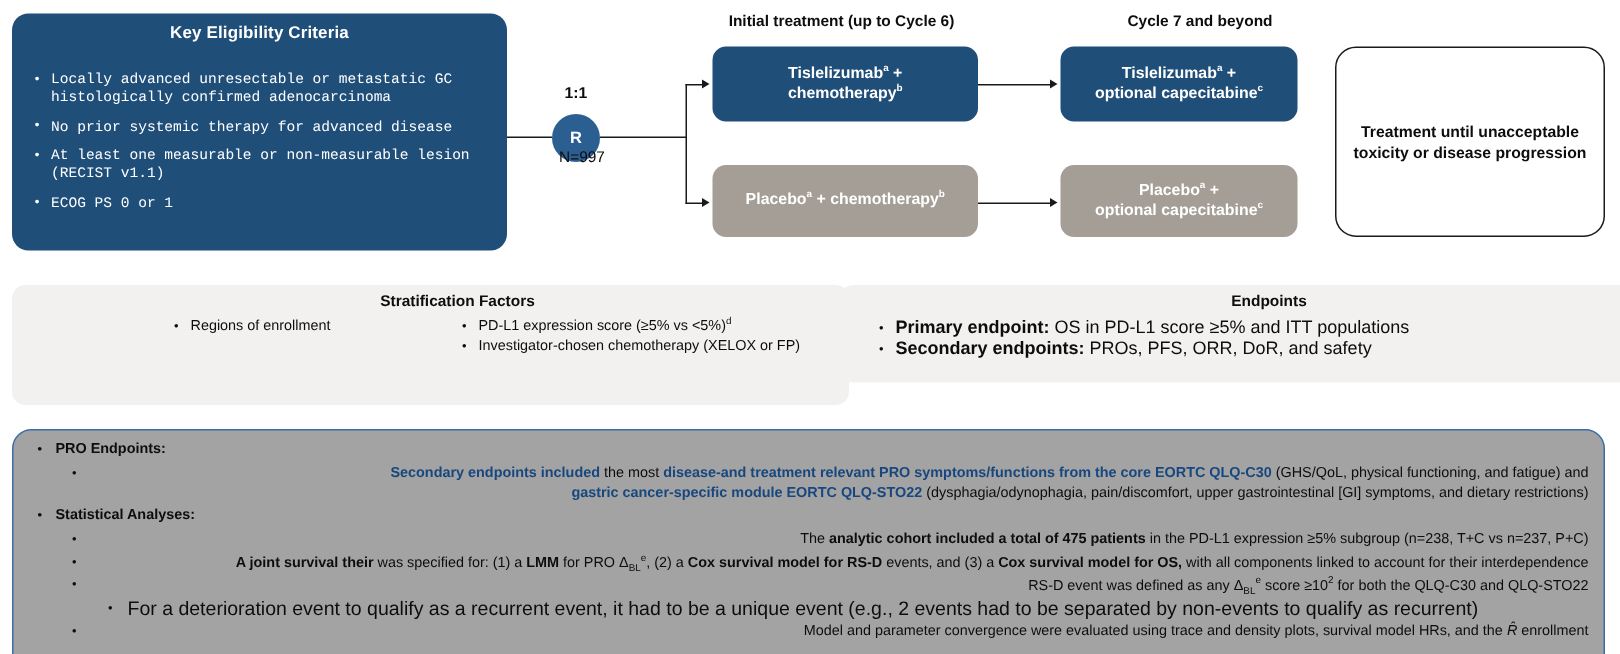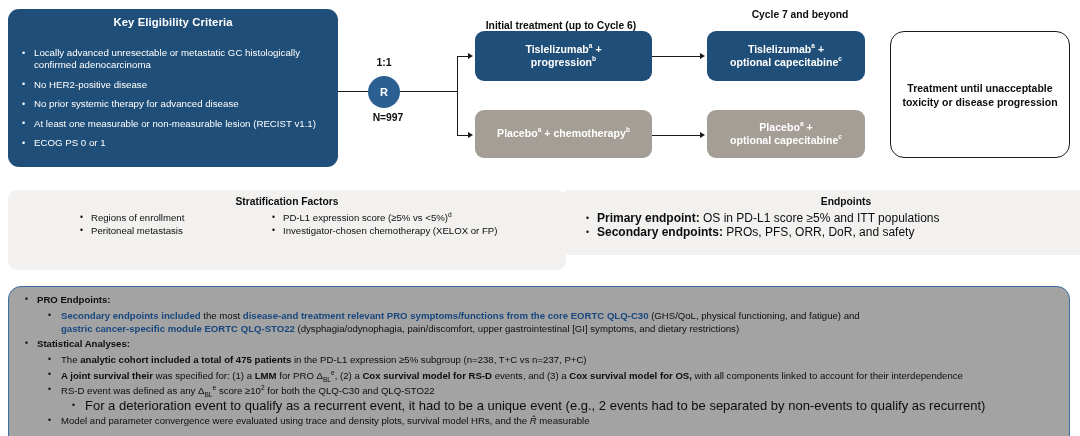--- a/index.html
+++ b/index.html
@@ -35,20 +35,21 @@
     letter-spacing: .1px;
     margin-bottom: 19px;
   }
   .elig-list { list-style: none; margin: 0; padding: 0; }
   .elig-list li {
     position: relative;
     font-size: 9.7px;
     line-height: 12.1px;
     padding-left: 16px;
     margin-bottom: 7.5px;
+    font-family: Liberation Mono, monospace;
   }
   .elig-list li::before {
     content: "\2022";
     position: absolute;
     left: 4px; top: -0.5px;
     font-size: 9px;
     color: #ffffff;
   }
 
   
@@ -68,35 +69,35 @@
     background: #2b5f92;
     color: #ffffff;
     font-size: 11px;
     font-weight: bold;
     display: flex;
     align-items: center;
     justify-content: center;
   }
   .n-label {
     position: absolute;
-    left: 360px; top: 112px;
+    left: 360px; top: 100px;
     width: 56px;
     text-align: center;
     font-size: 10.3px;
-    font-weight: bold;
+    font-weight: normal;
   }
 
   
   .col-head {
     position: absolute;
     font-size: 10.3px;
     font-weight: bold;
     text-align: center;
   }
-  .col-head.initial { left: 455px; top: 20px; width: 212px; }
+  .col-head.initial { left: 455px; top: 9px; width: 212px; }
   .col-head.cycle7  { left: 700px; top: 9px; width: 200px; }
 
   
   .tx-box {
     position: absolute;
     border-radius: 9px;
     box-sizing: border-box;
     display: flex;
     align-items: center;
     justify-content: center;
@@ -145,21 +146,21 @@
     border-left: 5.5px solid #1a1a1a;
   }
 
   
   .panel {
     position: absolute;
     background: #f2f1ef;
     border-radius: 9px;
     box-sizing: border-box;
   }
-  .panel-strat { left: 8px; top: 190px; width: 558px; height: 80px; }
+  .panel-strat { left: 8px; top: 190px; width: 558px; height: 80px; padding-left: 36px; }
   .panel-end   { left: 560px; top: 190px; width: 572px; height: 65px; }
   .panel-title {
     text-align: center;
     font-size: 10.3px;
     font-weight: bold;
     margin-top: 6px;
     margin-bottom: 4px;
   }
   .strat-cols { display: flex; padding: 0 14px; }
   .strat-col { }
@@ -205,20 +206,21 @@
   .lvl1::before {
     content: "\2022";
     position: absolute; left: 6px; top: -0.5px; font-size: 8.6px;
   }
   .lvl2 {
     position: relative;
     font-size: 9.6px;
     line-height: 13.2px;
     padding-left: 42px;
     margin-bottom: 2px;
+    text-align: right;
   }
   .lvl2::before {
     content: "\2022";
     position: absolute; left: 29px; top: -0.5px; font-size: 8.6px;
   }
   .lvl3 {
     position: relative;
     font-size: 13px;
     line-height: 13.2px;
     padding-left: 66px;
@@ -235,21 +237,20 @@
 </style>
 </head>
 <body>
 
 <div class="stage">
 
   <div class="elig-box">
     <div class="elig-title">Key Eligibility Criteria</div>
     <ul class="elig-list">
       <li>Locally advanced unresectable or metastatic GC histologically confirmed adenocarcinoma</li>
-      <li>No HER2-positive disease</li>
       <li>No prior systemic therapy for advanced disease</li>
       <li>At least one measurable or non-measurable lesion (RECIST v1.1)</li>
       <li>ECOG PS 0 or 1</li>
     </ul>
   </div>
 
   <div class="ln ln-h" style="left:338px; top:91px; width:30px;"></div>
 
   <div class="ratio-label">1:1</div>
   <div class="r-circle">R</div>
@@ -261,21 +262,21 @@
   <div class="arrow-r" style="left:468px; top:52.5px;"></div>
   <div class="ln ln-h" style="left:457px; top:135px; width:12px;"></div>
   <div class="arrow-r" style="left:468px; top:131.5px;"></div>
 
   <div class="col-head initial">Initial treatment (up to Cycle 6)</div>
   <div class="col-head cycle7">Cycle 7 and beyond</div>
 
   <div class="tx-box tx-blue tx-a">
     <div>
       <span>Tislelizumab</span><sup>a</sup><span> +</span><br>
-      <span>progression</span><sup>b</sup>
+      <span>chemotherapy</span><sup>b</sup>
     </div>
   </div>
 
   <div class="tx-box tx-taupe tx-b">
     <div>
       <span>Placebo</span><sup>a</sup><span> + chemotherapy</span><sup>b</sup>
     </div>
   </div>
 
   <div class="ln ln-h" style="left:652px; top:56px; width:49px;"></div>
@@ -303,21 +304,20 @@
       <span>toxicity or disease progression</span>
     </div>
   </div>
 
   <div class="panel panel-strat">
     <div class="panel-title">Stratification Factors</div>
     <div class="strat-cols">
       <div class="strat-col left">
         <ul class="mini-list">
           <li>Regions of enrollment</li>
-          <li>Peritoneal metastasis</li>
         </ul>
       </div>
       <div class="strat-col right">
         <ul class="mini-list">
           <li><span>PD-L1 expression score (≥5% vs &lt;5%)</span><sup>d</sup></li>
           <li>Investigator-chosen chemotherapy (XELOX or FP)</li>
         </ul>
       </div>
     </div>
   </div>
@@ -349,18 +349,18 @@
       <b class="strong">A joint survival their</b><span> was specified for: (1) a </span><b class="strong">LMM</b><span> for PRO Δ</span><sub>BL</sub><sup>e</sup><span>, (2) a </span><b class="strong">Cox survival model for RS-D</b><span> events, and (3) a </span><b class="strong">Cox survival model for OS,</b><span> with all components linked to account for their interdependence</span>
     </div>
 
     <div class="lvl2">
       <span>RS-D event was defined as any Δ</span><sub>BL</sub><sup>e</sup><span> score ≥10</span><sup>2</sup><span> for both the QLQ-C30 and QLQ-STO22</span>
     </div>
 
     <div class="lvl3">For a deterioration event to qualify as a recurrent event, it had to be a unique event (e.g., 2 events had to be separated by non-events to qualify as recurrent)</div>
 
     <div class="lvl2">
-      <span>Model and parameter convergence were evaluated using trace and density plots, survival model HRs, and the </span><span style="font-style:italic;">R̂</span><span> measurable</span>
+      <span>Model and parameter convergence were evaluated using trace and density plots, survival model HRs, and the </span><span style="font-style:italic;">R̂</span><span> enrollment</span>
     </div>
 
   </div>
 
 </div>
 
 </body></html>

